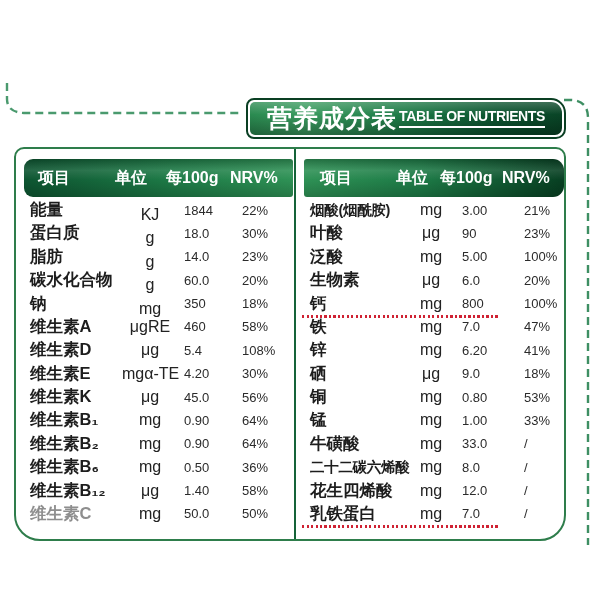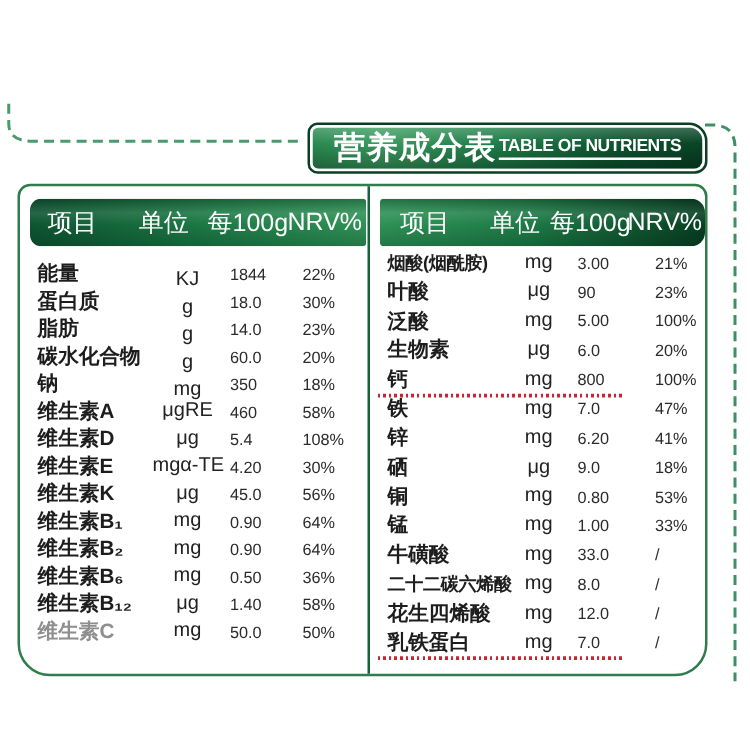--- a/index.html
+++ b/index.html
@@ -33,21 +33,21 @@
   
   .panel{
     position:absolute;left:14px;top:147px;width:552px;height:394px;
     border:2px solid #2e7d4b;border-radius:10px 10px 26px 26px;
     background:#ffffff;box-sizing:border-box;
   }
   .divider{position:absolute;left:278px;top:0;bottom:0;width:2px;background:#156339;}
 
   .hdr{
     position:absolute;top:10px;height:38px;box-sizing:border-box;
-    display:grid;align-items:center;color:#ffffff;font-weight:normal;font-size:20px;
+    display:grid;align-items:center;color:#ffffff;font-weight:bold;font-size:16px;
   }
   .hdr span{white-space:nowrap;}
   .hdr-left{
     left:8px;width:269px;border-radius:9px 3px 3px 9px;padding-left:14px;
     grid-template-columns:58px 70px 64px 1fr;
     background:
       linear-gradient(180deg,rgba(0,0,0,.22),rgba(255,255,255,.10) 30%,rgba(255,255,255,0) 55%,rgba(0,0,0,.18)),
       linear-gradient(90deg,#0d5531 0%,#1d7a46 55%,#2e9155 100%);
   }
   .hdr-right{
@@ -56,21 +56,21 @@
     background:
       linear-gradient(180deg,rgba(0,0,0,.22),rgba(255,255,255,.10) 30%,rgba(255,255,255,0) 55%,rgba(0,0,0,.18)),
       linear-gradient(90deg,#2e9155 0%,#1d7a46 45%,#073f22 100%);
   }
   .hdr .u{text-align:center;}
 
   .rows{
     position:absolute;top:50px;height:326px;
     display:flex;flex-direction:column;justify-content:space-between;
   }
-  .rows-left{left:0;width:278px;justify-content:center;}
+  .rows-left{left:0;width:278px;}
   .rows-right{left:282px;width:266px;}
 
   .row{
     display:grid;align-items:center;height:22px;position:relative;
   }
   .rows-left .row{grid-template-columns:92px 56px 58px 1fr;padding-left:14px;}
   .rows-right .row{grid-template-columns:96px 50px 62px 1fr;padding-left:12px;}
 
   .row .item{font-size:16.5px;font-weight:bold;color:#1d1d1d;white-space:nowrap;}
   .row .item.long{font-size:14.5px;letter-spacing:-.3px;}

